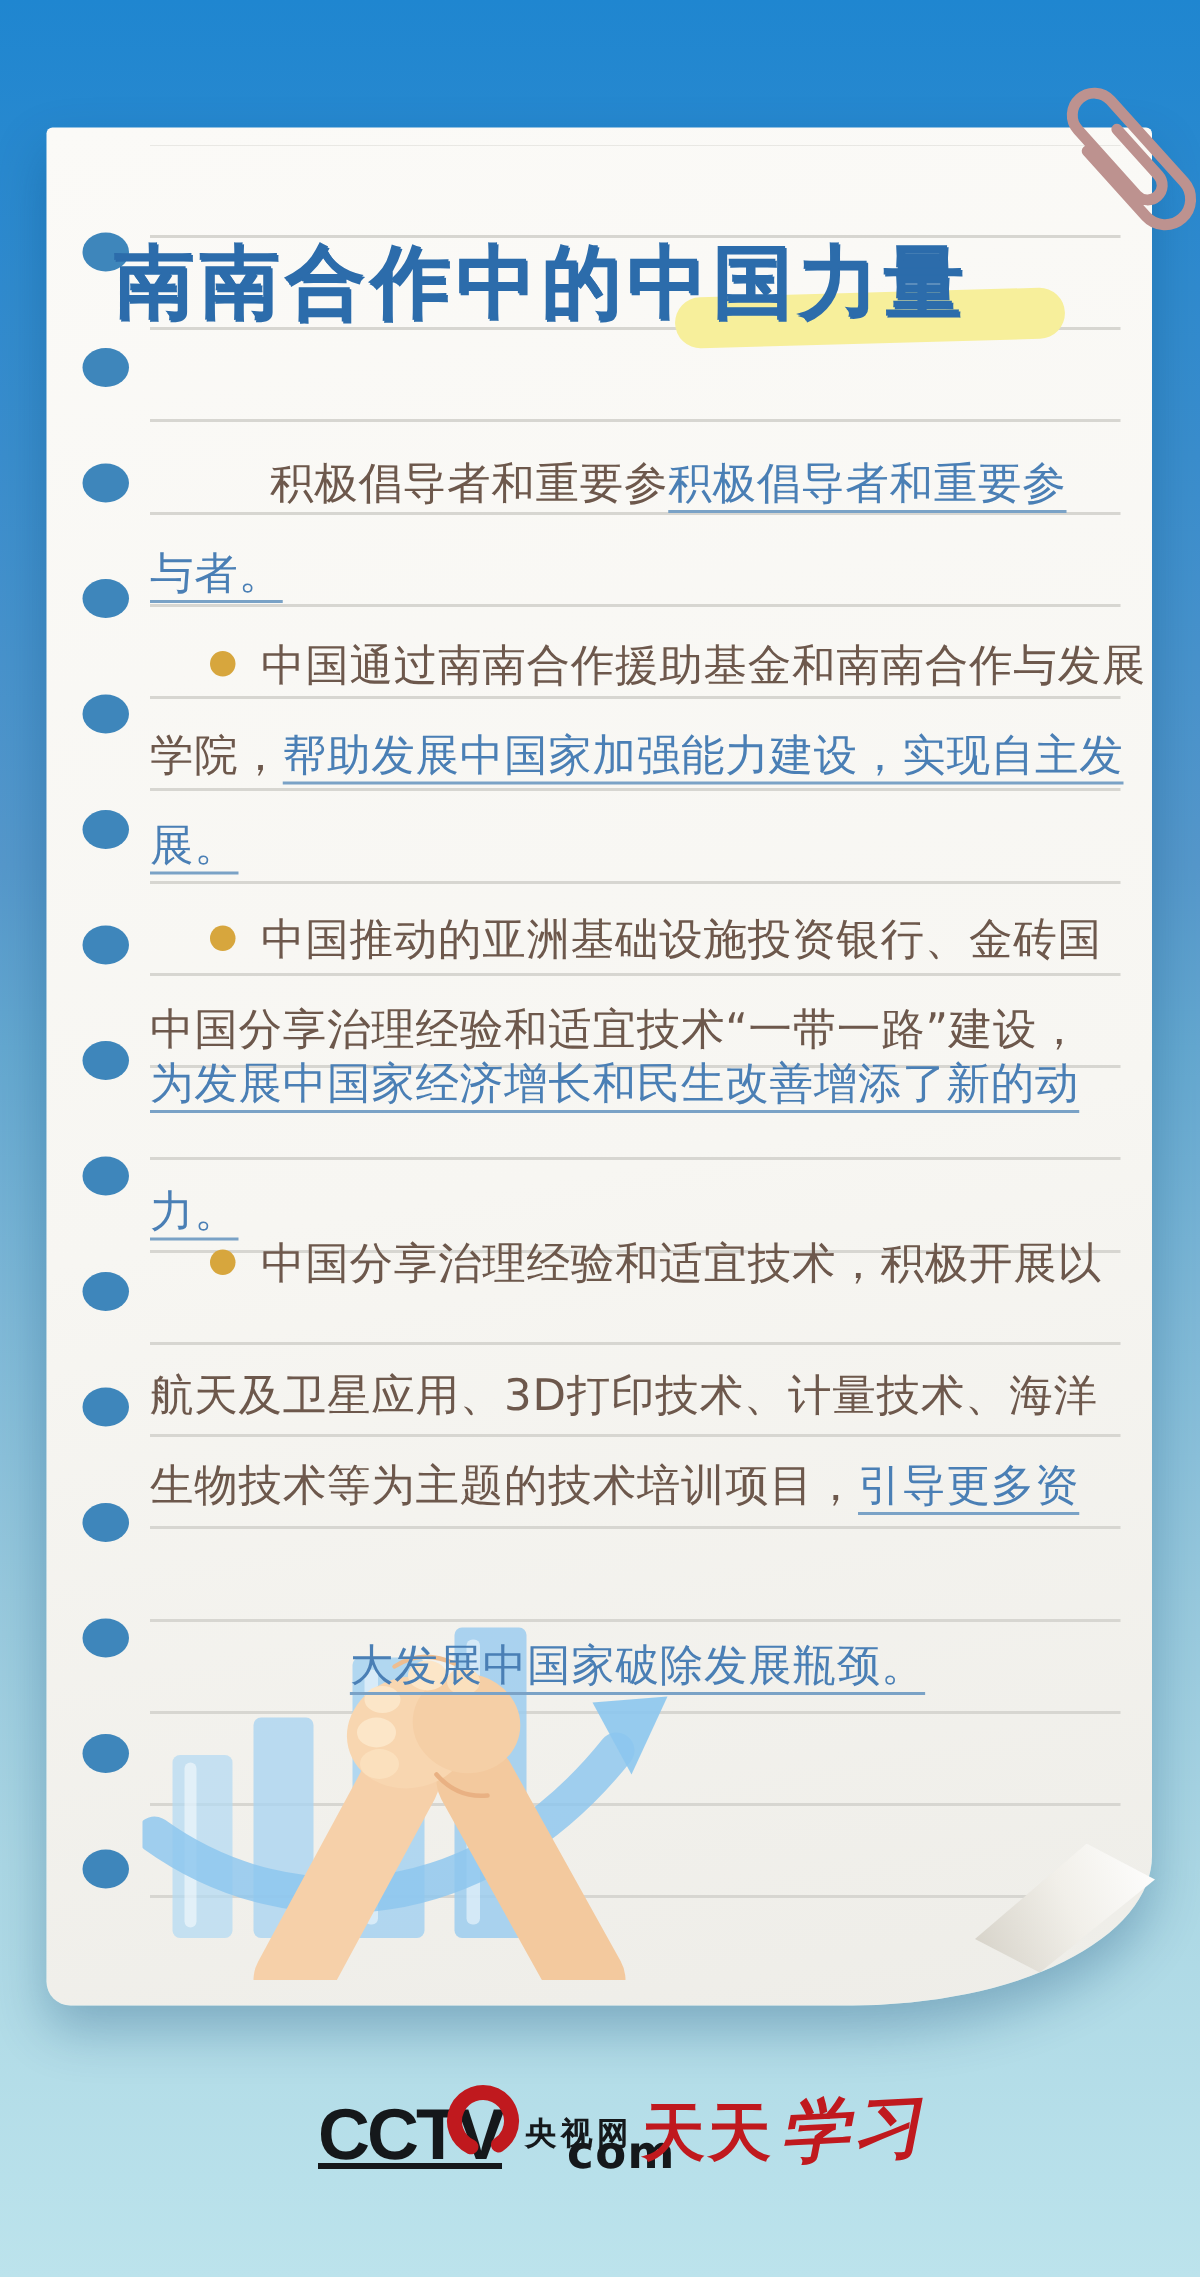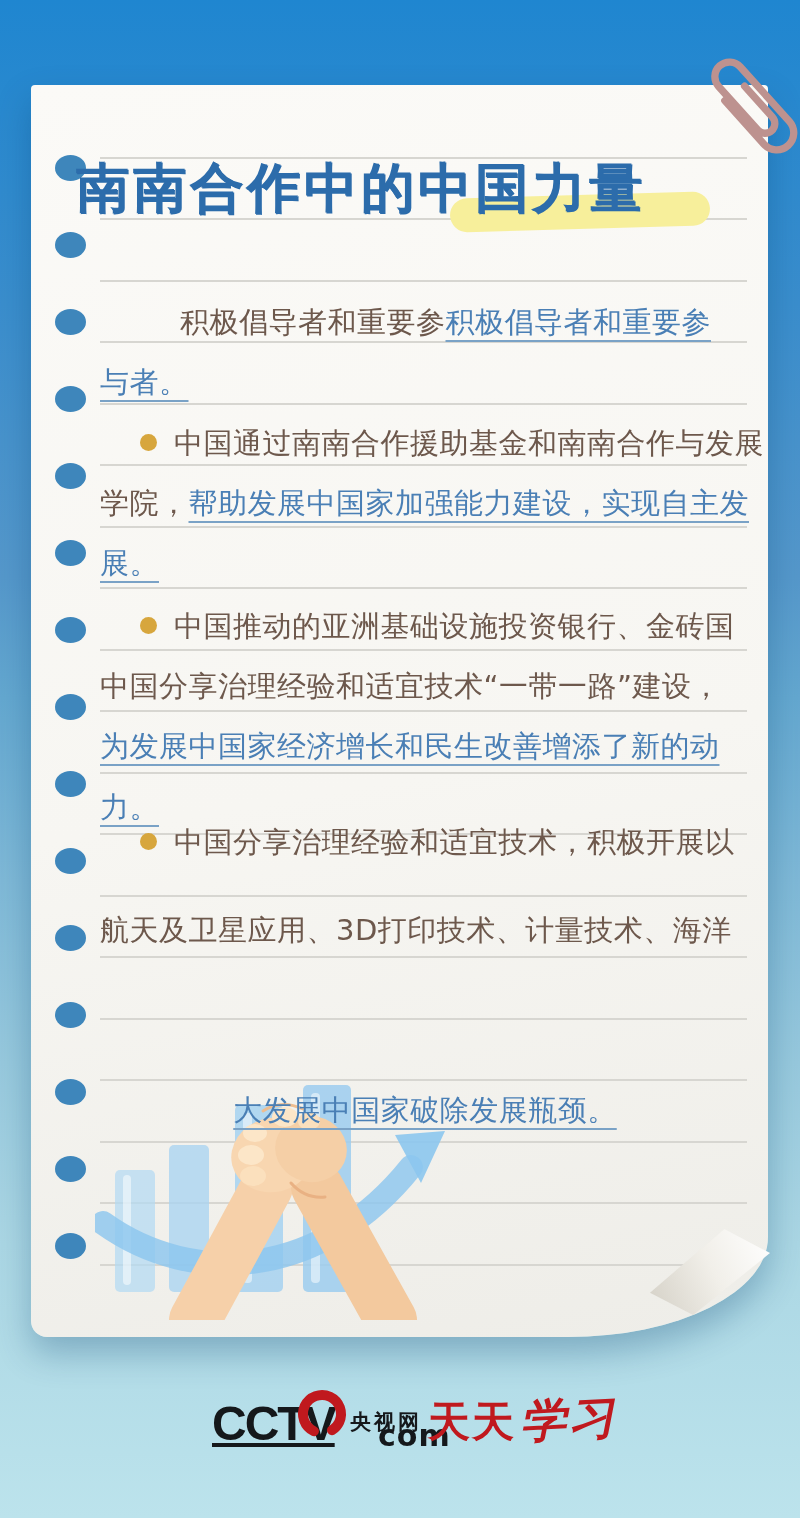--- a/index.html
+++ b/index.html
@@ -71,24 +71,25 @@
   <div class="highlight"></div>
   <div class="title">南南合作中的中国力量</div>
 
   <div class="line indent" style="top:292px"><span>积极倡导者和重要参</span><span class="link">积极倡导者和重要参</span></div>
   <div class="line with-bullet" style="top:413px"><span class="bullet"></span><span>中国通过南南合作援助基金和南南合作与发展</span></div>
   <div class="line" style="top:352px"><span class="link">与者。</span></div>
   <div class="line" style="top:473px"><span>学院，</span><span class="link">帮助发展中国家加强能力建设，实现自主发</span></div>
   <div class="line" style="top:533px"><span class="link">展。</span></div>
   <div class="line with-bullet" style="top:596px"><span class="bullet"></span><span>中国推动的亚洲基础设施投资银行、金砖国</span></div>
   <div class="line" style="top:656px"><span>中国分享治理经验和适宜技术“一带一路”建设，</span></div>
-  <div class="line" style="top:716px"><span class="link">为发展中国家经济增长和民生改善增添了新的动</span></div>
+  <div class="line" style="top:692px"><span class="link">为发展中国家经济增长和民生改善增添了新的动</span></div>
   <div class="line" style="top:777px"><span class="link">力。</span></div>
   <div class="line with-bullet" style="top:812px"><span class="bullet"></span><span>中国分享治理经验和适宜技术，积极开展以</span></div>
   <div class="line" style="top:900px"><span>航天及卫星应用、3D打印技术、计量技术、海洋</span></div>
+  <div class="line" style="top:960px"><span>生物技术等为主题的技术培训项目，</span><span class="link">引导更多资</span></div>
   <div class="line align-right" style="top:1080px"><span class="link">大发展中国家破除发展瓶颈。</span></div>
 
   <svg class="illus" width="380" height="245" viewBox="0 0 380 245">
     <g>
       <rect x="20" y="95" width="40" height="122" rx="5" fill="#b3d9f2" opacity="0.72"></rect>
       <rect x="74" y="70" width="40" height="147" rx="5" fill="#a9d4f1" opacity="0.78"></rect>
       <rect x="140" y="30" width="48" height="187" rx="5" fill="#a2d1f0" opacity="0.82"></rect>
       <rect x="208" y="10" width="48" height="207" rx="5" fill="#9ccdee" opacity="0.85"></rect>
       <rect x="28" y="100" width="8" height="110" rx="4" fill="#ffffff" opacity="0.5"></rect>
       <rect x="148" y="38" width="9" height="170" rx="4" fill="#ffffff" opacity="0.5"></rect>

